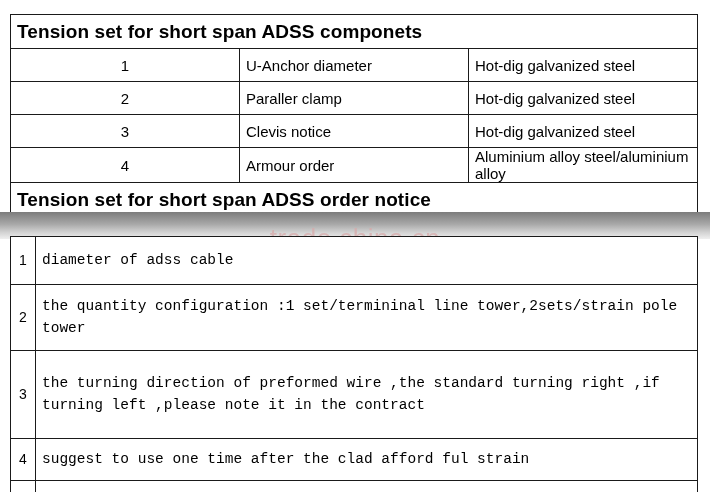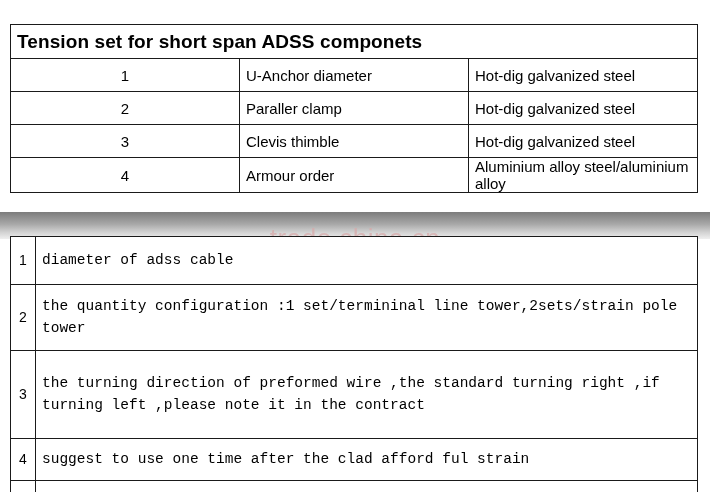--- a/index.html
+++ b/index.html
@@ -12,21 +12,21 @@
     background: #ffffff;
     font-family: "Liberation Sans", sans-serif;
     overflow: hidden;
     position: relative;
   }
   .page {
     position: relative;
     width: 710px;
     height: 436px;
     box-sizing: border-box;
-    padding: 24px 10px 0 10px;
+    padding: 14px 10px 0 10px;
     background: #ffffff;
   }
 
   
   table.tbl {
     border-collapse: collapse;
     width: 688px;
     table-layout: fixed;
     background: #ffffff;
   }
@@ -154,27 +154,30 @@
         <td class="col-name">U-Anchor diameter</td>
         <td>Hot-dig galvanized steel</td>
       </tr>
       <tr class="item-row">
         <td class="col-num">2</td>
         <td class="col-name">Paraller clamp</td>
         <td>Hot-dig galvanized steel</td>
       </tr>
       <tr class="item-row">
         <td class="col-num">3</td>
-        <td class="col-name">Clevis thimble</td>
+        <td class="col-name">Clevis notice</td>
         <td>Hot-dig galvanized steel</td>
       </tr>
       <tr class="item-row">
         <td class="col-num">4</td>
         <td class="col-name">Armour order</td>
         <td>Aluminium alloy steel/aluminium alloy</td>
+      </tr>
+      <tr class="hdr-row">
+        <td colspan="3">Tension set for short span ADSS order notice</td>
       </tr>
     </tbody>
   </table>
 
   <div class="clip-top">
     <table class="tbl2">
       <tbody>
         <tr class="r4">
           <td class="n"></td>
           <td class="txt"></td>

